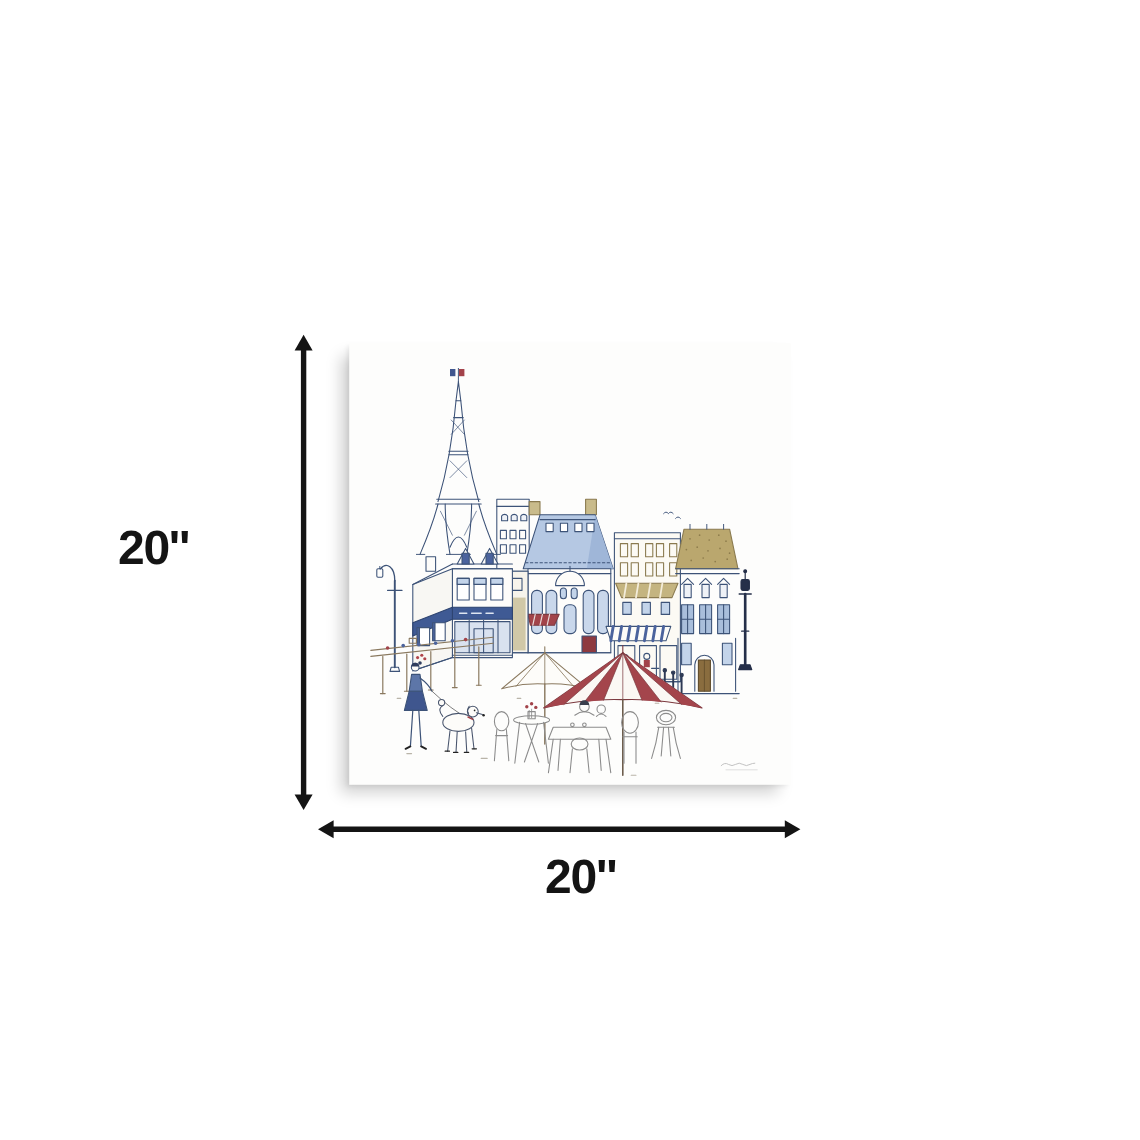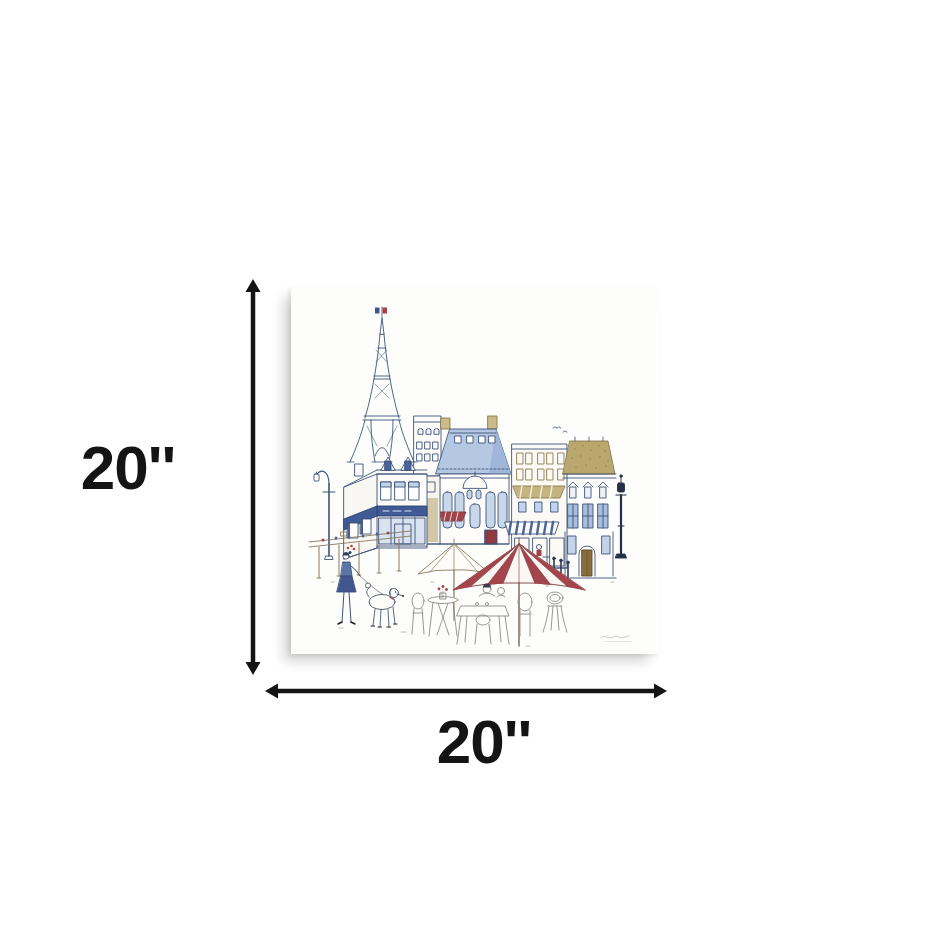--- a/index.html
+++ b/index.html
@@ -9,21 +9,21 @@
     font-family:"Liberation Sans", sans-serif;
   }
   .stage{position:absolute;inset:0;}
   .canvas-print{
     position:absolute;left:291px;top:286px;width:368px;height:368px;
     background:#fdfdfc;
     box-shadow:-9px 9px 12px -2px rgba(0,0,0,0.18), -2px 2px 4px rgba(0,0,0,0.08);
   }
   .canvas-print svg{display:block;width:100%;height:100%;}
   .dim-label{
-    position:absolute;color:#141414;font-weight:bold;font-size:62px;
+    position:absolute;color:#141414;font-weight:bold;font-size:40px;
     text-align:center;letter-spacing:-1px;line-height:1;
   }
   .dim-label-height{left:76px;top:437px;width:104px;}
   .dim-label-width{left:422px;top:711px;width:124px;}
   .dim-arrow{position:absolute;}
   .dim-arrow-v{left:240px;top:278px;}
   .dim-arrow-h{left:264px;top:678px;}
   
   .art *{vector-effect:non-scaling-stroke;}
 </style>

